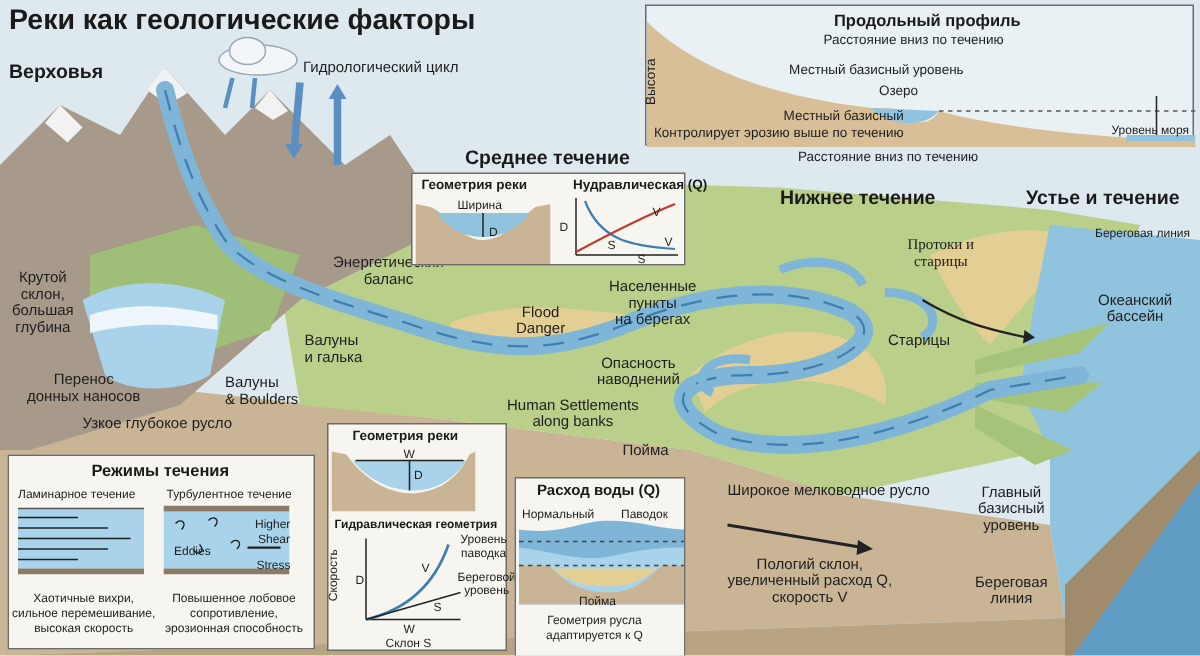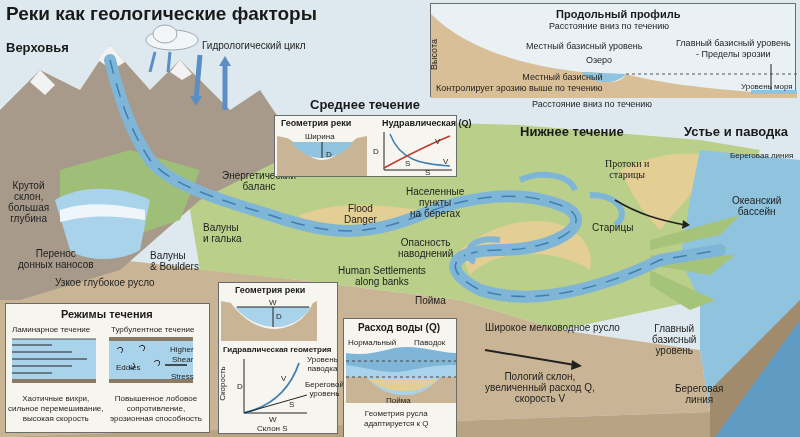--- a/index.html
+++ b/index.html
@@ -64,21 +64,21 @@
   <path d="M615,200 C640,215 660,220 685,225" fill="none" stroke="#222" stroke-width="1.5"></path>
   <polygon points="683,220 690,225 682,229" fill="#222"></polygon>
   <line x1="485" y1="350" x2="575" y2="365" stroke="#222" stroke-width="2"></line>
   <polygon points="572,360 582,366 571,370" fill="#222"></polygon>
 </svg>
 
 <div class="hdr" style="left:6px;top:3px;font-size:19px;">Реки как геологические факторы</div>
 <div class="hdr" style="left:6px;top:40px;font-size:13px;">Верховья</div>
 <div class="hdr" style="left:310px;top:97px;font-size:13px;">Среднее течение</div>
 <div class="hdr" style="left:520px;top:124px;font-size:13px;">Нижнее течение</div>
-<div class="hdr" style="left:684px;top:124px;font-size:13px;">Устье и паводка</div>
+<div class="hdr" style="left:684px;top:124px;font-size:13px;">Устье и течение</div>
 
 <div class="lbl lbl-l" style="left:202px;top:40px;">Гидрологический цикл</div>
 <div class="lbl" style="left:8px;top:180px;">
   <div>Крутой</div>
   <div>склон,</div>
   <div>большая</div>
   <div>глубина</div>
 </div>
 <div class="lbl" style="left:18px;top:248px;">
   <div>Перенос</div>
@@ -126,21 +126,21 @@
 <div class="lbl" style="left:485px;top:371px;">
   <div>Пологий склон,</div>
   <div>увеличенный расход Q,</div>
   <div>скорость V</div>
 </div>
 <div class="lbl" style="left:652px;top:323px;">
   <div>Главный</div>
   <div>базисный</div>
   <div>уровень</div>
 </div>
-<div class="lbl" style="left:650px;top:383px;margin-left:25px;">
+<div class="lbl" style="left:650px;top:383px;">
   <div>Береговая</div>
   <div>линия</div>
 </div>
 
 <div class="lbl" style="left:730px;top:150px;font-size:8px;">Береговая линия</div>
 <div class="lbl" style="left:732px;top:195px;">
   <div>Океанский</div>
   <div>бассейн</div>
 </div>
 
@@ -150,24 +150,20 @@
     <path d="M150,68 C160,80 185,82 195,70Z" fill="#8fc3de"></path>
     <line x1="195" y1="70" x2="366" y2="70" stroke="#555" stroke-dasharray="3 3"></line>
     <rect x="320" y="86" width="46" height="4" fill="#8fc3de"></rect>
     <line x1="340" y1="60" x2="340" y2="86" stroke="#222"></line>
   </svg>
   <div class="hdr" style="left:125px;top:4px;font-size:11px;">Продольный профиль</div>
   <div class="lbl" style="left:118px;top:17px;font-size:9px;">Расстояние вниз по течению</div>
   <div class="lbl" style="left:-12px;top:45px;font-size:9px;transform:rotate(-90deg);">Высота</div>
   <div class="lbl" style="left:95px;top:37px;font-size:9px;">Местный базисный уровень</div>
   <div class="lbl" style="left:155px;top:51px;font-size:9px;">Озеро</div>
-  <div class="lbl" style="left:245px;top:34px;font-size:9px;">
-    <div>Главный базисный уровень</div>
-    <div>- Пределы эрозии</div>
-  </div>
   <div class="lbl" style="left:310px;top:77px;font-size:8px;">Уровень моря</div>
   <div class="lbl" style="left:5px;top:68px;font-size:9px;text-align:right;">
     <div>Местный базисный</div>
     <div>Контролирует эрозию выше по течению</div>
   </div>
 </div>
 <div class="lbl" style="left:532px;top:99px;font-size:9px;">Расстояние вниз по течению</div>
 
 <div class="box" style="left:274px;top:115px;width:183px;height:62px;">
   <svg class="abs" style="left:2px;top:14px" width="90" height="46" viewBox="0 0 90 46">

